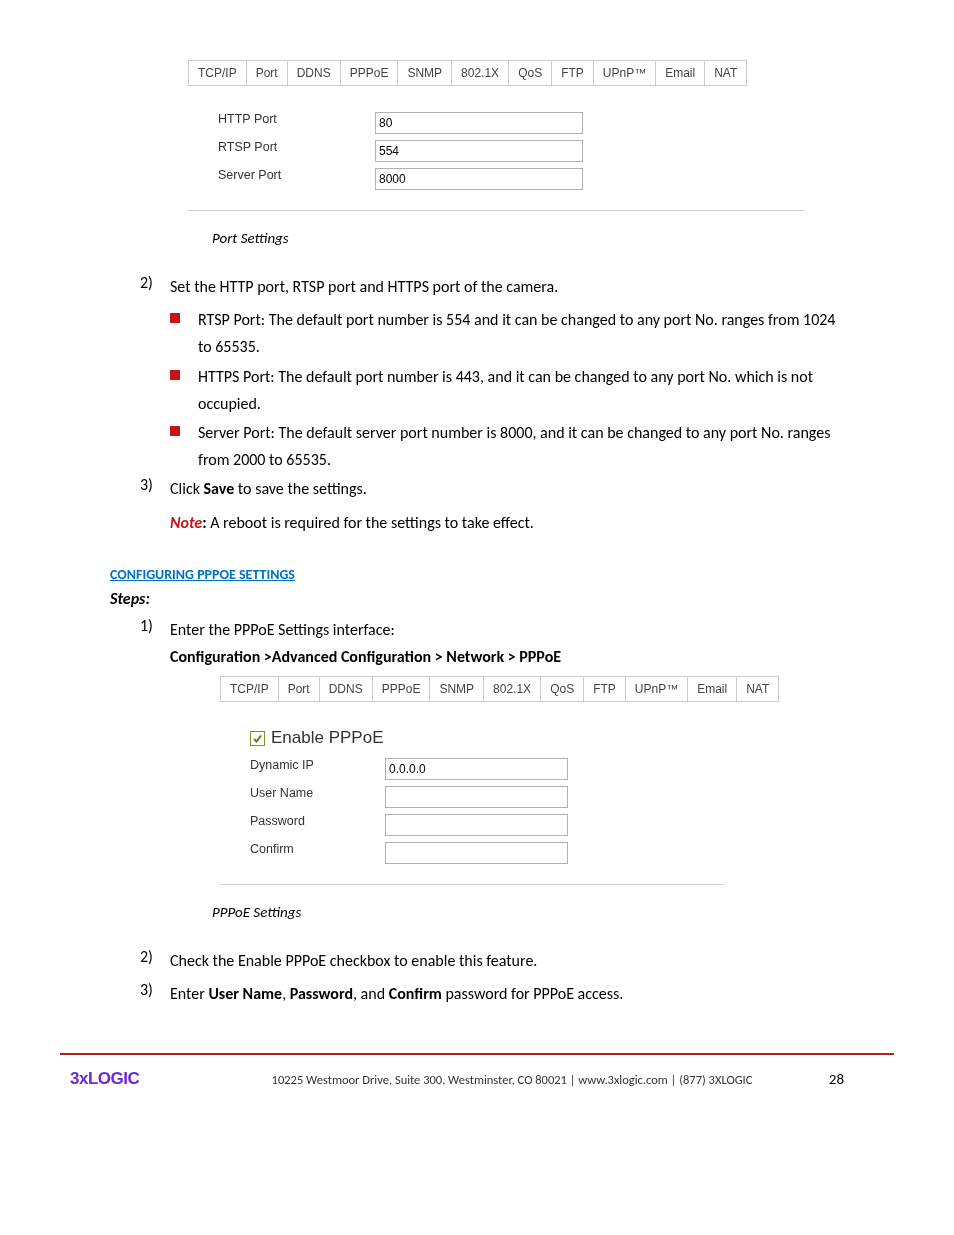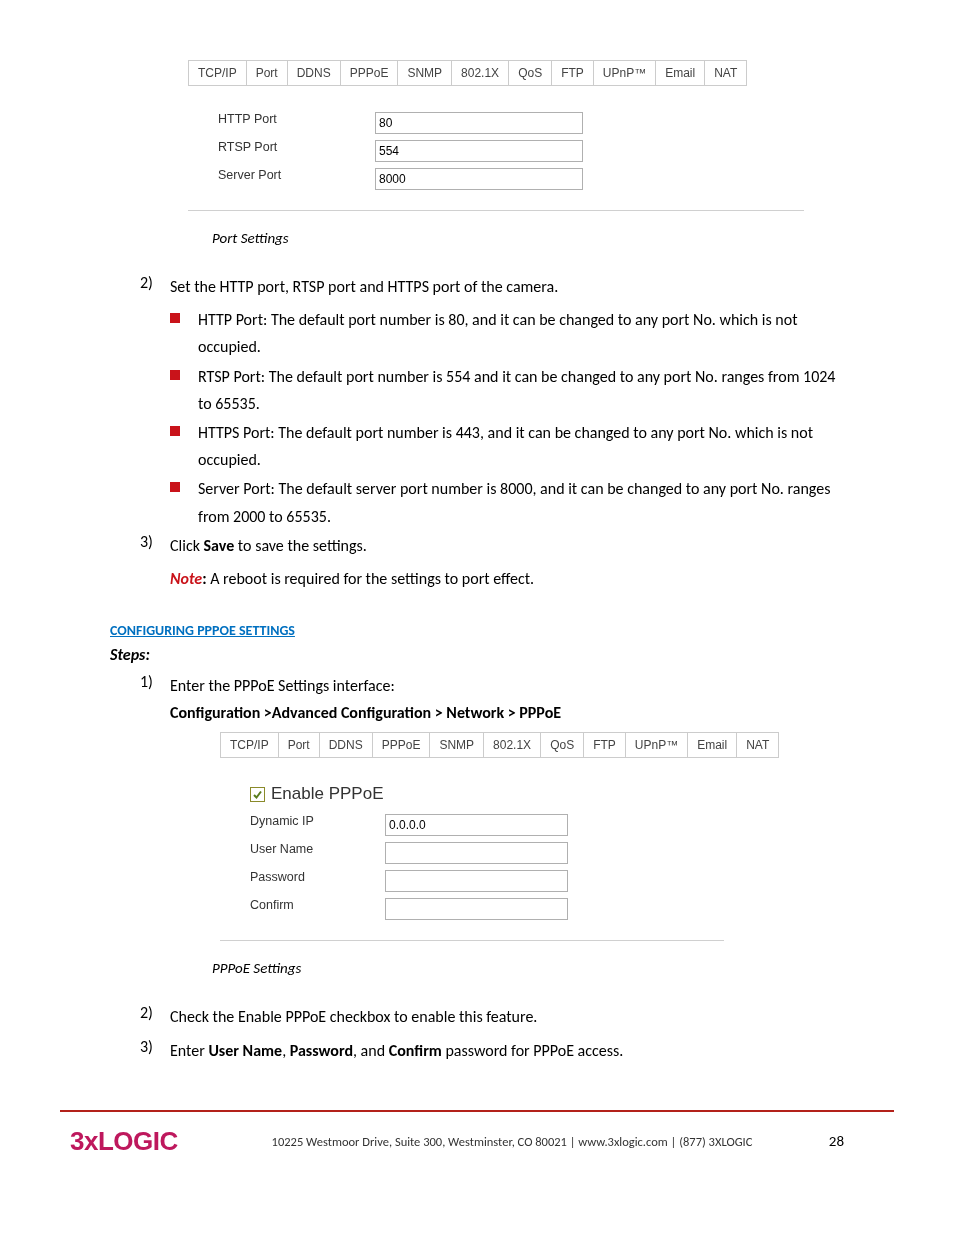--- a/index.html
+++ b/index.html
@@ -147,23 +147,23 @@
     flex: 1;
   }
   .footer .pagenum {
     font-size: 15px;
     width: 30px;
     text-align: right;
   }
   .logo {
     font-family: Arial, sans-serif;
     font-weight: 900;
-    font-size: 26px;
+    font-size: 17px;
     letter-spacing: -0.5px;
-    color: #be185d;
+    color: #6d28d9;
     width: 140px;
   }
 </style>
 </head>
 <body>
 
 <div class="page">
 
   <div class="panel">
     <div class="tabs">
@@ -193,43 +193,39 @@
     </div>
   </div>
   <div class="caption">Port Settings</div>
 
   <div class="ol-item">
     <div class="num">2)</div>
     <div class="body">Set the HTTP port, RTSP port and HTTPS port of the camera.</div>
   </div>
   <div class="bullet-row">
       <div class="sq"></div>
-      <div class="txt">HTTP Port: The default port number is 80, and it can be changed to any port No. which is not occupied.</div>
-    </div>
-  <div class="bullet-row">
-      <div class="sq"></div>
       <div class="txt">RTSP Port: The default port number is 554 and it can be changed to any port No. ranges from 1024 to 65535.</div>
     </div>
   <div class="bullet-row">
       <div class="sq"></div>
       <div class="txt">HTTPS Port: The default port number is 443, and it can be changed to any port No. which is not occupied.</div>
     </div>
   <div class="bullet-row">
       <div class="sq"></div>
       <div class="txt">Server Port: The default server port number is 8000, and it can be changed to any port No. ranges from 2000 to 65535.</div>
     </div>
 
   <div class="ol-item">
     <div class="num">3)</div>
     <div class="body">
       <span>Click </span><b>Save</b><span> to save the settings.</span>
     </div>
   </div>
   <div class="indent-text">
-    <span class="note">Note</span><b>:</b><span> A reboot is required for the settings to port effect.</span>
+    <span class="note">Note</span><b>:</b><span> A reboot is required for the settings to take effect.</span>
   </div>
 
   <div class="section-title">CONFIGURING PPPOE SETTINGS</div>
   <div class="steps-label">Steps:</div>
 
   <div class="ol-item">
     <div class="num">1)</div>
     <div class="body">
       <span>Enter the PPPoE Settings interface:</span><br>
       <b>Configuration &gt;Advanced Configuration &gt; Network &gt; PPPoE</b>

